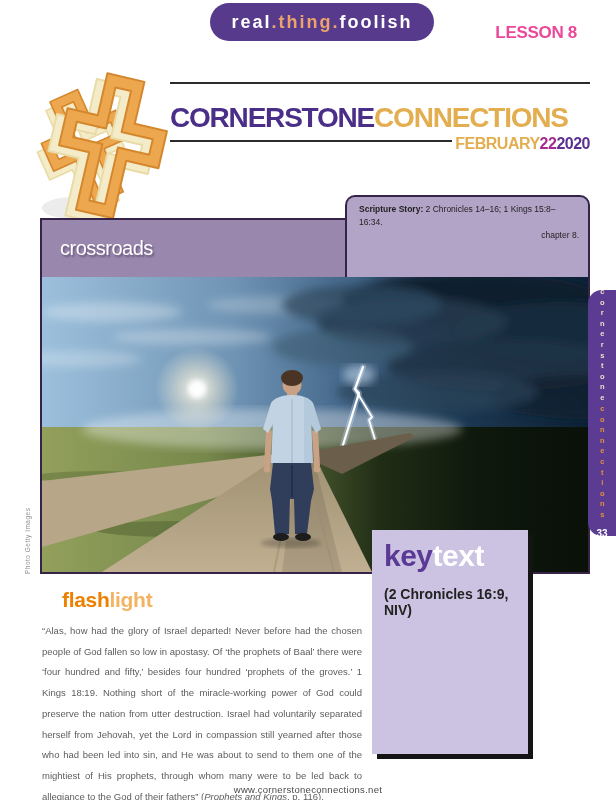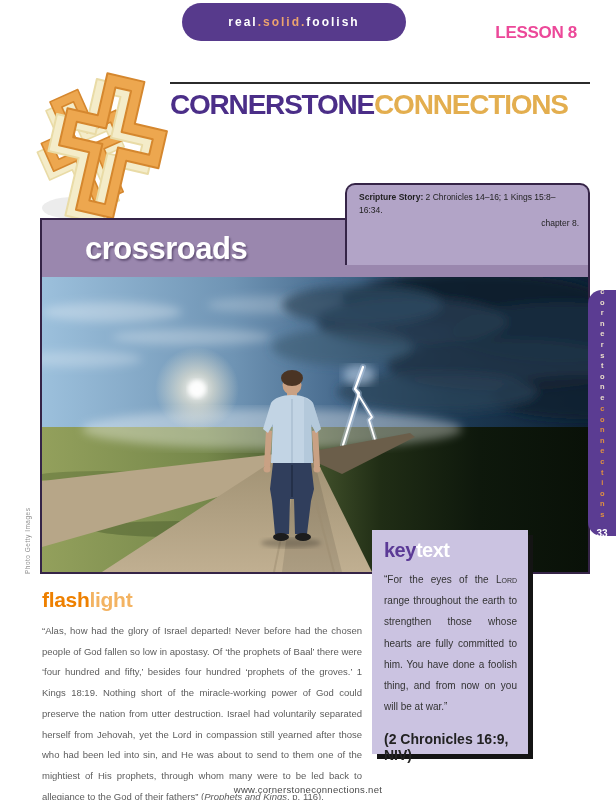--- a/index.html
+++ b/index.html
@@ -1,100 +1,100 @@
 <!DOCTYPE html>
 <html><head>
 <meta charset="utf-8">
 <style>
   * { margin:0; padding:0; box-sizing:border-box; }
   html,body { background:#fff; }
   body { font-family:"Liberation Sans", sans-serif; }
   .page { position:relative; width:616px; height:800px; background:#fff; overflow:hidden; }
 
   
-  .banner-pill { position:absolute; left:182px; top:3px; width:224px; height:38px;
+  .banner-pill { position:absolute; left:210px; top:3px; width:224px; height:38px;
     background:#573a8c; border-radius:19px; display:flex; align-items:center; justify-content:center;
-    font-size:12px; font-weight:bold; letter-spacing:2px; color:#fff; }
+    font-size:18px; font-weight:bold; letter-spacing:2px; color:#fff; }
   .banner-pill .accent { color:#eba36e; }
 
   .lesson-label { position:absolute; right:39px; top:23px; font-size:17px; font-weight:800;
     color:#ec4899; letter-spacing:-0.3px; }
 
   
   .cross-logo { position:absolute; left:22px; top:40px; width:156px; height:182px; }
 
   
   .masthead { position:absolute; left:170px; top:82px; width:420px; }
-  .masthead-title { border-top:2px solid #2b2b2b; padding-top:4px; white-space:nowrap;
+  .masthead-title { border-top:2px solid #2b2b2b; padding-top:17px; white-space:nowrap;
     font-size:28px; font-weight:800; letter-spacing:-1.2px; color:#4b2e88; line-height:34px; }
   .masthead-title .gold { color:#e3ae4f; }
   .date-row { display:flex; }
   .date-line { flex:1; border-top:2px solid #2b2b2b; margin-top:5px; margin-right:3px; }
   .date-text { font-size:16px; font-weight:800; letter-spacing:-0.5px; color:#e3ae4f; white-space:nowrap; }
   .date-text .day { color:#a72b8e; }
   .date-text .year { color:#5a3190; }
 
   
-  .scripture-box { position:absolute; left:345px; top:183px; width:245px; height:82px; z-index:3;
+  .scripture-box { position:absolute; left:345px; top:195px; width:245px; height:82px; z-index:3;
     background:#b2a4c7; border:2px solid #352447; border-bottom:none; border-radius:10px 10px 0 0;
     padding:6px 9px 8px 12px; font-size:8.5px; line-height:1.55; color:#1f1f1f; }
   .scripture-box b { font-weight:bold; }
   .scripture-box .chapter-line { text-align:right; }
 
   
   .main-frame { position:absolute; left:40px; top:218px; width:550px; height:356px; z-index:2;
     border:2px solid #352447; background:#9a87ae; }
   .title-bar { height:57px; display:flex; align-items:center; padding-left:18px; background:#9a87ae; }
-  .article-title { color:#fff; font-size:31px; font-weight:700; letter-spacing:-0.5px;
-    text-shadow:1.5px 1.5px 2px rgba(40,25,60,.45);margin-left:25px; }
+  .article-title { color:#fff; font-size:20px; font-weight:400; letter-spacing:-0.5px;
+    text-shadow:1.5px 1.5px 2px rgba(40,25,60,.45); }
   .photo-wrap { width:100%; height:295px; position:relative; overflow:hidden; background:#445; }
   .photo-wrap svg { display:block; width:100%; height:100%; }
 
   .photo-credit { position:absolute; left:24px; top:500px; height:74px; z-index:2;
     writing-mode:vertical-rl; transform:rotate(180deg); font-size:6.5px; color:#8f8f8f; letter-spacing:.5px; }
 
   
   .side-tab { position:absolute; left:588px; top:290px; width:28px; height:246px; z-index:5;
     background:#5b3c92; border-radius:14px 0 0 14px; display:flex; flex-direction:column;
     align-items:center; justify-content:center; padding:8px 0; }
   .tab-word { writing-mode:vertical-rl; text-orientation:upright; font-size:7.5px; font-weight:bold;
     letter-spacing:1.6px; line-height:1; }
   .tab-word.w1 { color:#ece0cb; }
   .tab-word.w2 { color:#e2913f; }
   .tab-page-num { margin-top:7px; color:#fff; font-size:10px; font-weight:800; }
 
   
   .keytext-box { position:absolute; left:372px; top:530px; width:156px; height:224px; z-index:4;
     background:#cbc3e1; box-shadow:5px 5px 0 #141414; padding:10px 11px 0 12px; }
-  .keytext-title { font-size:20px; font-weight:800; letter-spacing:-0.5px; color:#5b3a96; line-height:1.05; }
+  .keytext-title { font-size:30px; font-weight:800; letter-spacing:-0.5px; color:#5b3a96; line-height:1.05; }
   .keytext-title .kt2 { color:#fff; }
   .keytext-quote { margin-top:8px; font-size:10px; line-height:2.12; text-align:justify; color:#333; }
   .keytext-quote .smallcaps { font-variant:small-caps; }
   .keytext-ref { margin-top:14px; font-size:14px; font-weight:bold; color:#222; }
 
   
   .flash-section { position:absolute; left:42px; top:588px; width:320px; }
-  .flash-title { font-size:21px; font-weight:800; letter-spacing:-0.3px; color:#ee8000; }
+  .flash-title { font-size:21px; font-weight:800; letter-spacing:-0.3px; color:#ee8000;margin-left:20px; }
   .flash-title .lt { color:#f3b362; }
   .flash-para { margin-top:9px; font-size:9.5px; line-height:2.18; text-align:justify; color:#5c5c5c; }
   .flash-para i { font-style:italic; }
 
   
   .footer-url { position:absolute; left:0; top:784px; width:100%; text-align:center;
     font-size:9.5px; color:#4a4a4a; letter-spacing:.3px; text-decoration:none; display:block; }
 </style>
 </head>
 <body>
 
 <div class="page">
 
   <div class="banner-pill">
     <span>real</span>
       <span class="accent">.</span>
-      <span class="accent">solid</span>
+      <span class="accent">thing</span>
       <span class="accent">.</span>
       <span>foolish</span>
   </div>
 
   <div class="lesson-label">LESSON 8</div>
 
   <div class="cross-logo">
     <svg viewBox="0 0 156 182" xmlns="http://www.w3.org/2000/svg">
       <ellipse cx="52" cy="168" rx="32" ry="11" fill="#ececec"></ellipse>
 
@@ -106,20 +106,26 @@
       <g transform="translate(90,98) rotate(13)">
         <path transform="translate(-9,8)" fill="#f4ecc9" stroke="#e9dba6" stroke-width="2" stroke-linejoin="round" fill-rule="evenodd" d="M-19,-62 L19,-62 L19,-19 L52,-19 L52,19 L19,19 L19,78 L-19,78 L-19,19 L-50,19 L-50,-19 L-19,-19 Z M-8,-50 L8,-50 L8,-8 L40,-8 L40,8 L8,8 L8,66 L-8,66 L-8,8 L-38,8 L-38,-8 L-8,-8 Z"></path>
         <path fill="#eda74f" stroke="#d5872e" stroke-width="2" stroke-linejoin="round" fill-rule="evenodd" d="M-19,-62 L19,-62 L19,-19 L52,-19 L52,19 L19,19 L19,78 L-19,78 L-19,19 L-50,19 L-50,-19 L-19,-19 Z M-8,-50 L8,-50 L8,-8 L40,-8 L40,8 L8,8 L8,66 L-8,66 L-8,8 L-38,8 L-38,-8 L-8,-8 Z"></path>
       </g>
     </svg>
   </div>
 
   <div class="masthead">
     <div class="masthead-title">
       <span>CORNERSTONE</span><span class="gold">CONNECTIONS</span>
+    </div>
+    <div class="date-row">
+      <div class="date-line"></div>
+      <div class="date-text">
+        <span>FEBRUARY</span><span class="day">22</span><span class="year">2020</span>
+      </div>
     </div>
   </div>
 
   <div class="scripture-box">
     <div>
       <b>Scripture Story:</b><span> 2 Chronicles 14–16; 1 Kings 15:8–16:34.</span>
     </div>
     <div class="chapter-line">chapter 8.</div>
   </div>
 
@@ -231,23 +237,20 @@
   <div class="side-tab">
     <span class="tab-word w1">cornerstone</span>
     <span class="tab-word w2">connections</span>
     <span class="tab-page-num">33</span>
   </div>
 
   <div class="keytext-box">
     <div class="keytext-title">
       <span>key</span><span class="kt2">text</span>
     </div>
-    <div class="keytext-quote">
-      <span>“For the eyes of the </span><span class="smallcaps">Lord</span><span> range throughout the earth to strengthen those whose hearts are fully committed to him. You have done a foolish thing, and from now on you will be at war.”</span>
-    </div>
     <div class="keytext-ref">(2 Chronicles 16:9, NIV)</div>
   </div>
 
   <div class="flash-section">
     <div class="flash-title">
       <span>flash</span><span class="lt">light</span>
     </div>
     <div class="flash-para">
       <span>“Alas, how had the glory of Israel departed! Never before had the chosen people of God fallen so low in apostasy. Of ‘the prophets of Baal’ there were ‘four hundred and fifty,’ besides four hundred ‘prophets of the groves.’ 1 Kings 18:19. Nothing short of the miracle-working power of God could preserve the nation from utter destruction. Israel had voluntarily separated herself from Jehovah, yet the Lord in compassion still yearned after those who had been led into sin, and He was about to send to them one of the mightiest of His prophets, through whom many were to be led back to allegiance to the God of their fathers” (</span><i>Prophets and Kings</i><span>, p. 116).</span>
     </div>

